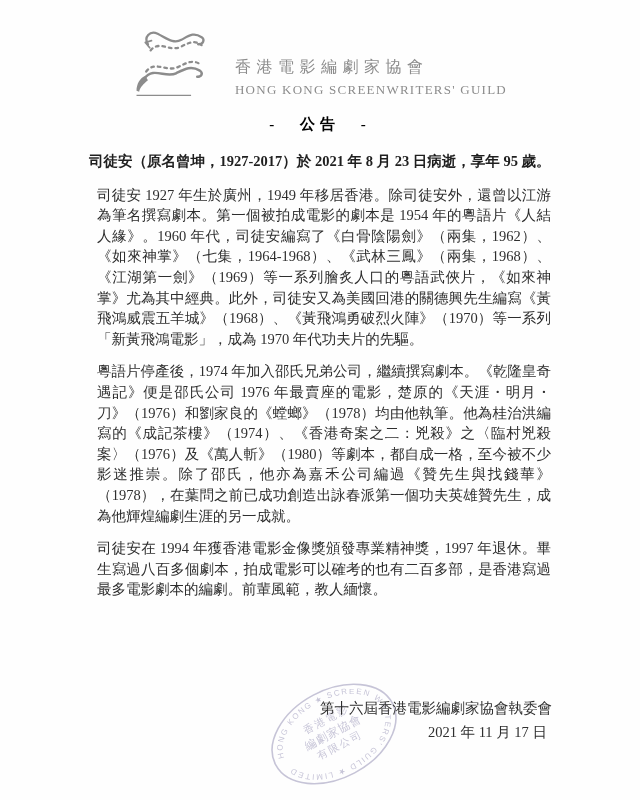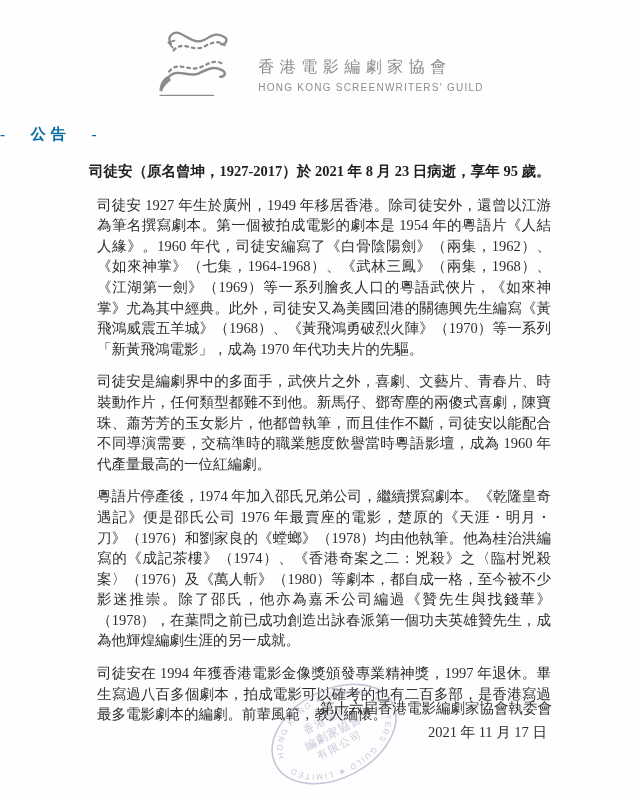--- a/index.html
+++ b/index.html
@@ -10,27 +10,27 @@
   }
   
   .masthead { padding-top:24px; display:flex; justify-content:center; align-items:flex-start; gap:14px; }
   .logo-icon { width:88px; height:82px; flex:0 0 auto; }
   .logo-text { margin-top:33px; }
   .name-zh {
     font-family:"Liberation Sans","DejaVu Sans",sans-serif;
     font-size:16px; letter-spacing:5.5px; color:#8c8c8c; white-space:nowrap;
   }
   .name-en {
-    font-family:Liberation Sans, sans-serif;
-    font-size:10px; letter-spacing:1.25px; color:#8c8c8c; margin-top:4px; white-space:nowrap;
+    font-family:Liberation Serif, serif;
+    font-size:13px; letter-spacing:1.25px; color:#8c8c8c; margin-top:4px; white-space:nowrap;
   }
   
   .notice-title {
-    text-align:left; font-weight:bold; font-size:15px; color:#0369a1;
-    margin-top:19px; letter-spacing:5px; word-spacing:12px;
+    text-align:center; font-weight:bold; font-size:15px; color:#000000;
+    margin-top:9px; letter-spacing:5px; word-spacing:12px;
   }
   .content { width:462px; margin:17px auto 0; font-size:14.5px; line-height:20.6px; text-align:justify; }
   .headline { font-weight:bold; margin:0 0 13px 0; color:#1f1f1f; }
   .para { margin:0 0 12px 8px; }
   
   .signoff {
     position:absolute; top:696px; right:88px; text-align:right;
     font-size:14.5px; line-height:24px; color:#2e2e2e; z-index:2;
   }
   .date { padding-right:5px; }
@@ -66,21 +66,20 @@
       <div class="name-zh">香港電影編劇家協會</div>
       <div class="name-en">HONG KONG SCREENWRITERS' GUILD</div>
     </div>
   </header>
 
   <div class="notice-title">- 公告 -</div>
 
   <main class="content">
     <p class="headline">司徒安（原名曾坤，1927-2017）於 2021 年 8 月 23 日病逝，享年 95 歲。</p>
     <p class="para">司徒安 1927 年生於廣州，1949 年移居香港。除司徒安外，還曾以江游為筆名撰寫劇本。第一個被拍成電影的劇本是 1954 年的粵語片《人結人緣》。1960 年代，司徒安編寫了《白骨陰陽劍》（兩集，1962）、《如來神掌》（七集，1964-1968）、《武林三鳳》（兩集，1968）、《江湖第一劍》（1969）等一系列膾炙人口的粵語武俠片，《如來神掌》尤為其中經典。此外，司徒安又為美國回港的關德興先生編寫《黃飛鴻威震五羊城》（1968）、《黃飛鴻勇破烈火陣》（1970）等一系列「新黃飛鴻電影」，成為 1970 年代功夫片的先驅。</p>
-    <p class="para">司徒安是編劇界中的多面手，武俠片之外，喜劇、文藝片、青春片、時裝動作片，任何類型都難不到他。新馬仔、鄧寄塵的兩傻式喜劇，陳寶珠、蕭芳芳的玉女影片，他都曾執筆，而且佳作不斷，司徒安以能配合不同導演需要，交稿準時的職業態度飲譽當時粵語影壇，成為 1960 年代產量最高的一位紅編劇。</p>
     <p class="para">粵語片停產後，1974 年加入邵氏兄弟公司，繼續撰寫劇本。《乾隆皇奇遇記》便是邵氏公司 1976 年最賣座的電影，楚原的《天涯・明月・刀》（1976）和劉家良的《螳螂》（1978）均由他執筆。他為桂治洪編寫的《成記茶樓》（1974）、《香港奇案之二：兇殺》之〈臨村兇殺案〉（1976）及《萬人斬》（1980）等劇本，都自成一格，至今被不少影迷推崇。除了邵氏，他亦為嘉禾公司編過《贊先生與找錢華》（1978），在葉問之前已成功創造出詠春派第一個功夫英雄贊先生，成為他輝煌編劇生涯的另一成就。</p>
     <p class="para">司徒安在 1994 年獲香港電影金像獎頒發專業精神獎，1997 年退休。畢生寫過八百多個劇本，拍成電影可以確考的也有二百多部，是香港寫過最多電影劇本的編劇。前輩風範，教人緬懷。</p>
   </main>
 
   <div class="stamp">
     <svg viewBox="0 0 140 100" xmlns="http://www.w3.org/2000/svg">
       <defs>
         <path id="rim-path" d="M 15,50 a 55,35 0 1 1 110,0 a 55,35 0 1 1 -110,0"></path>
       </defs>
       <ellipse cx="70" cy="50" rx="66" ry="44" fill="none" stroke="#9a96b8" stroke-width="1.6"></ellipse>

